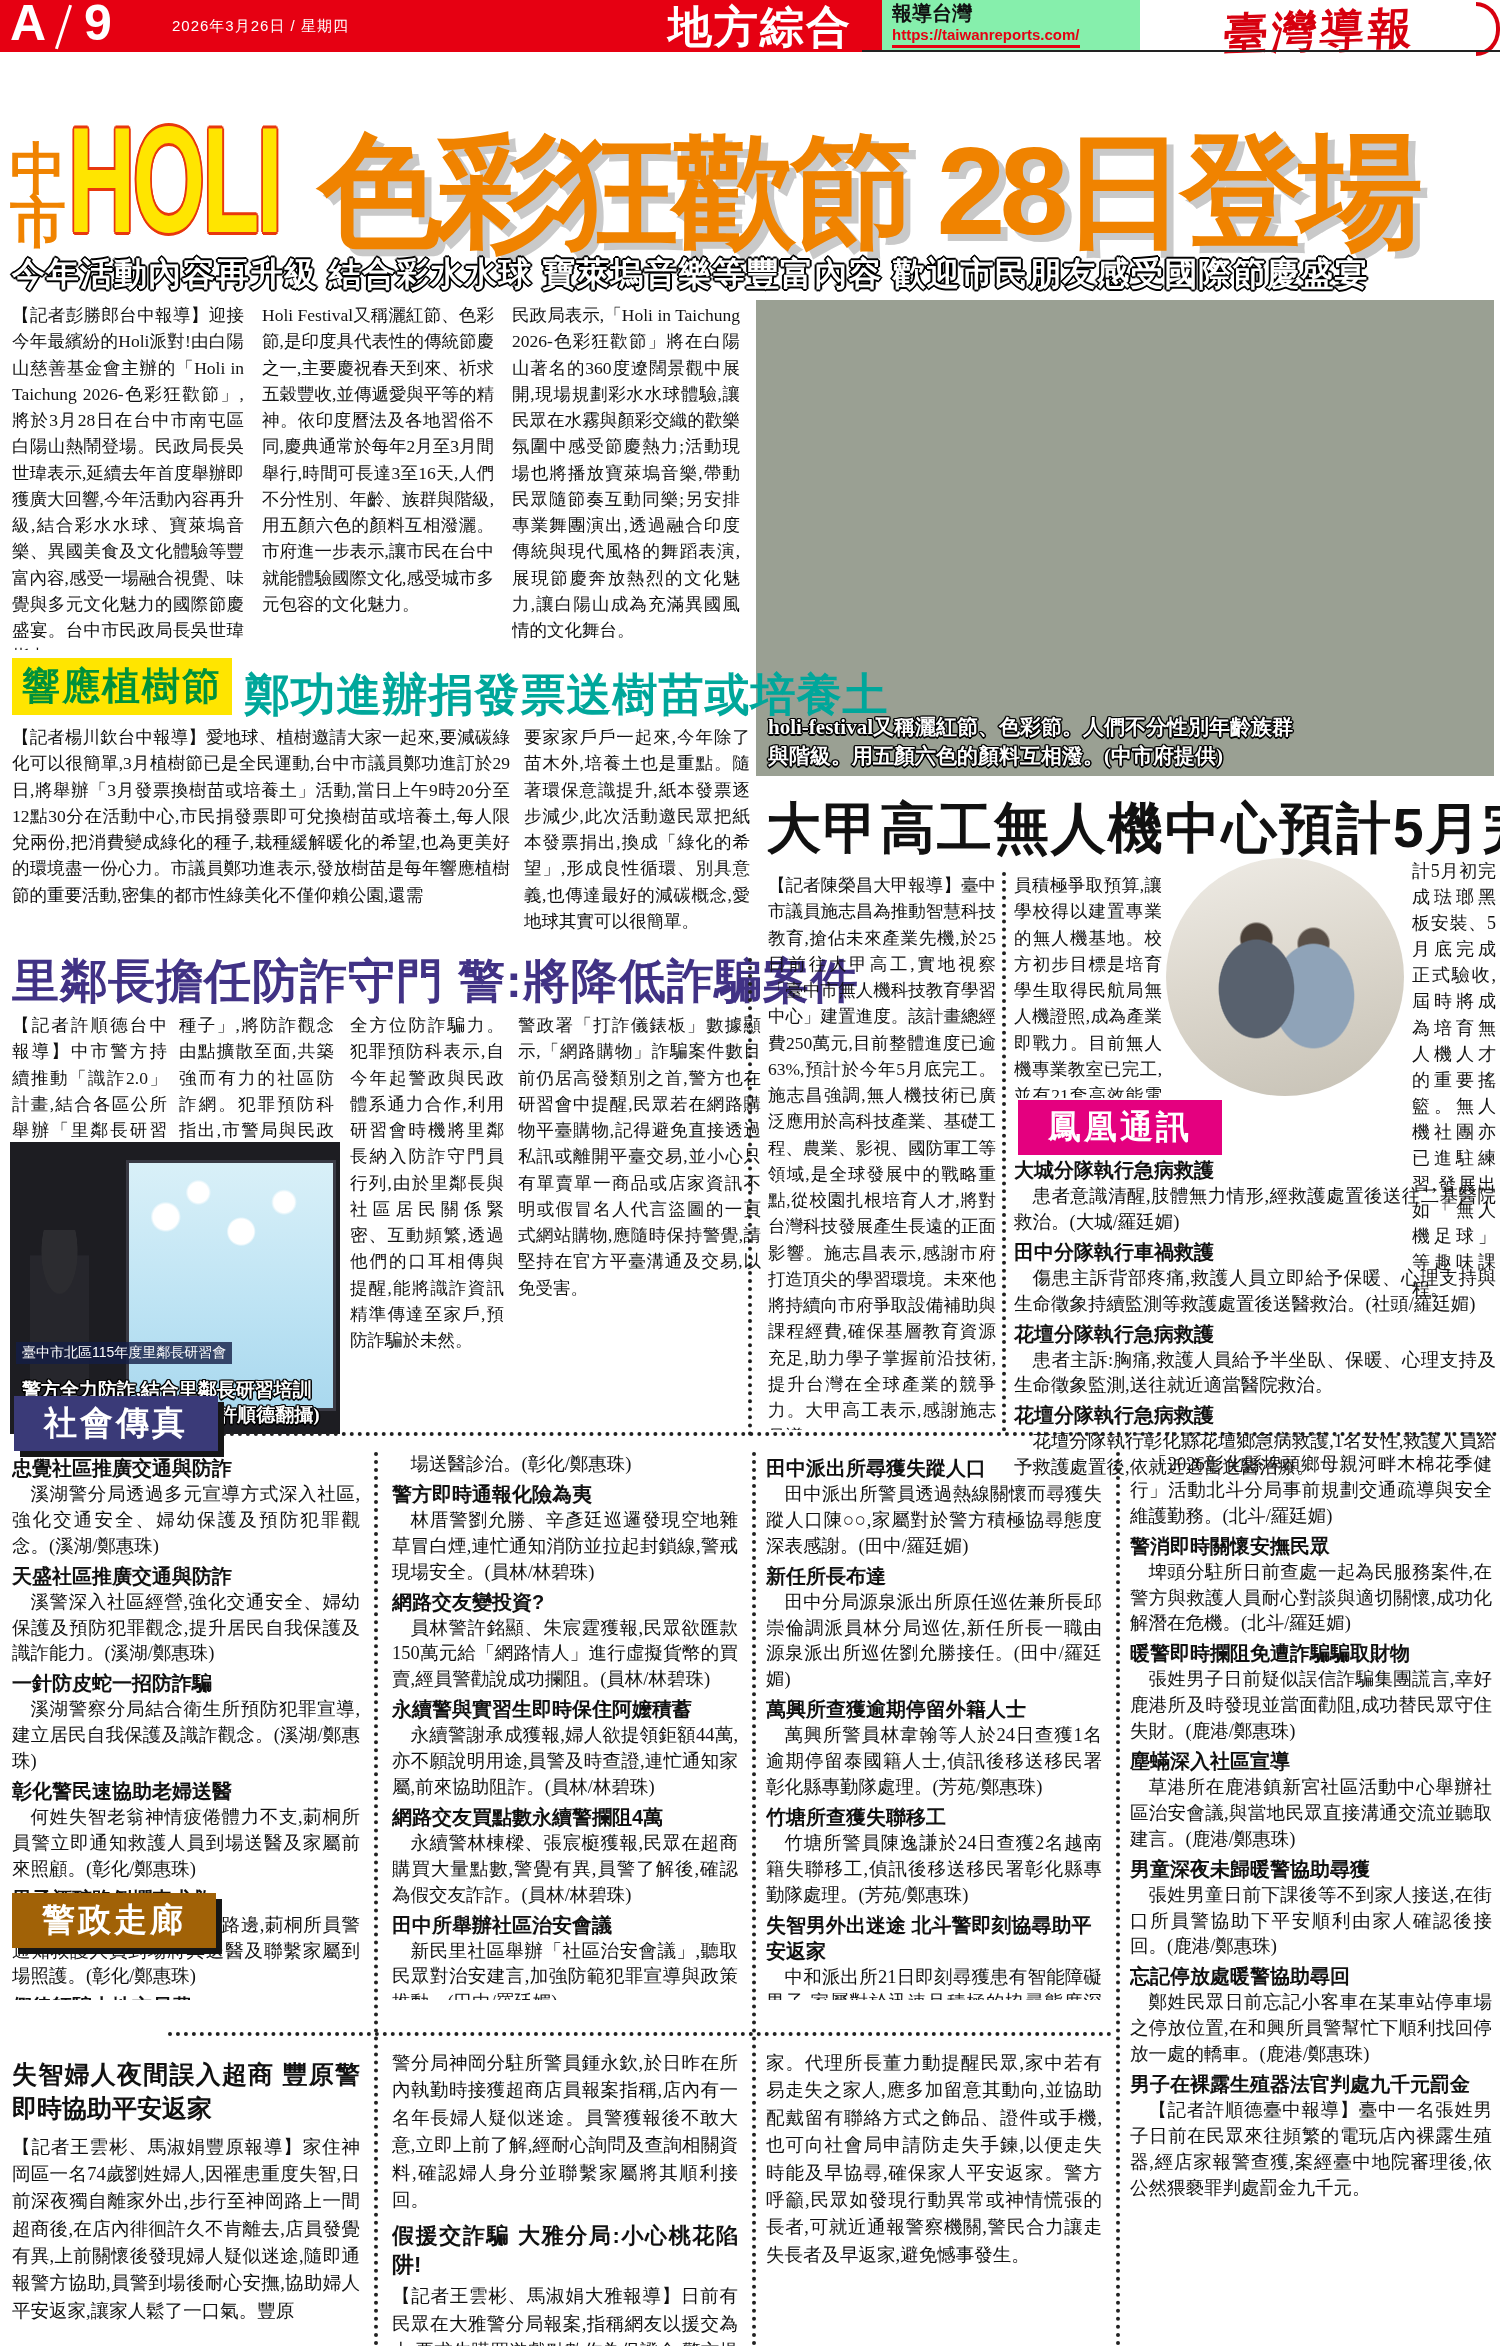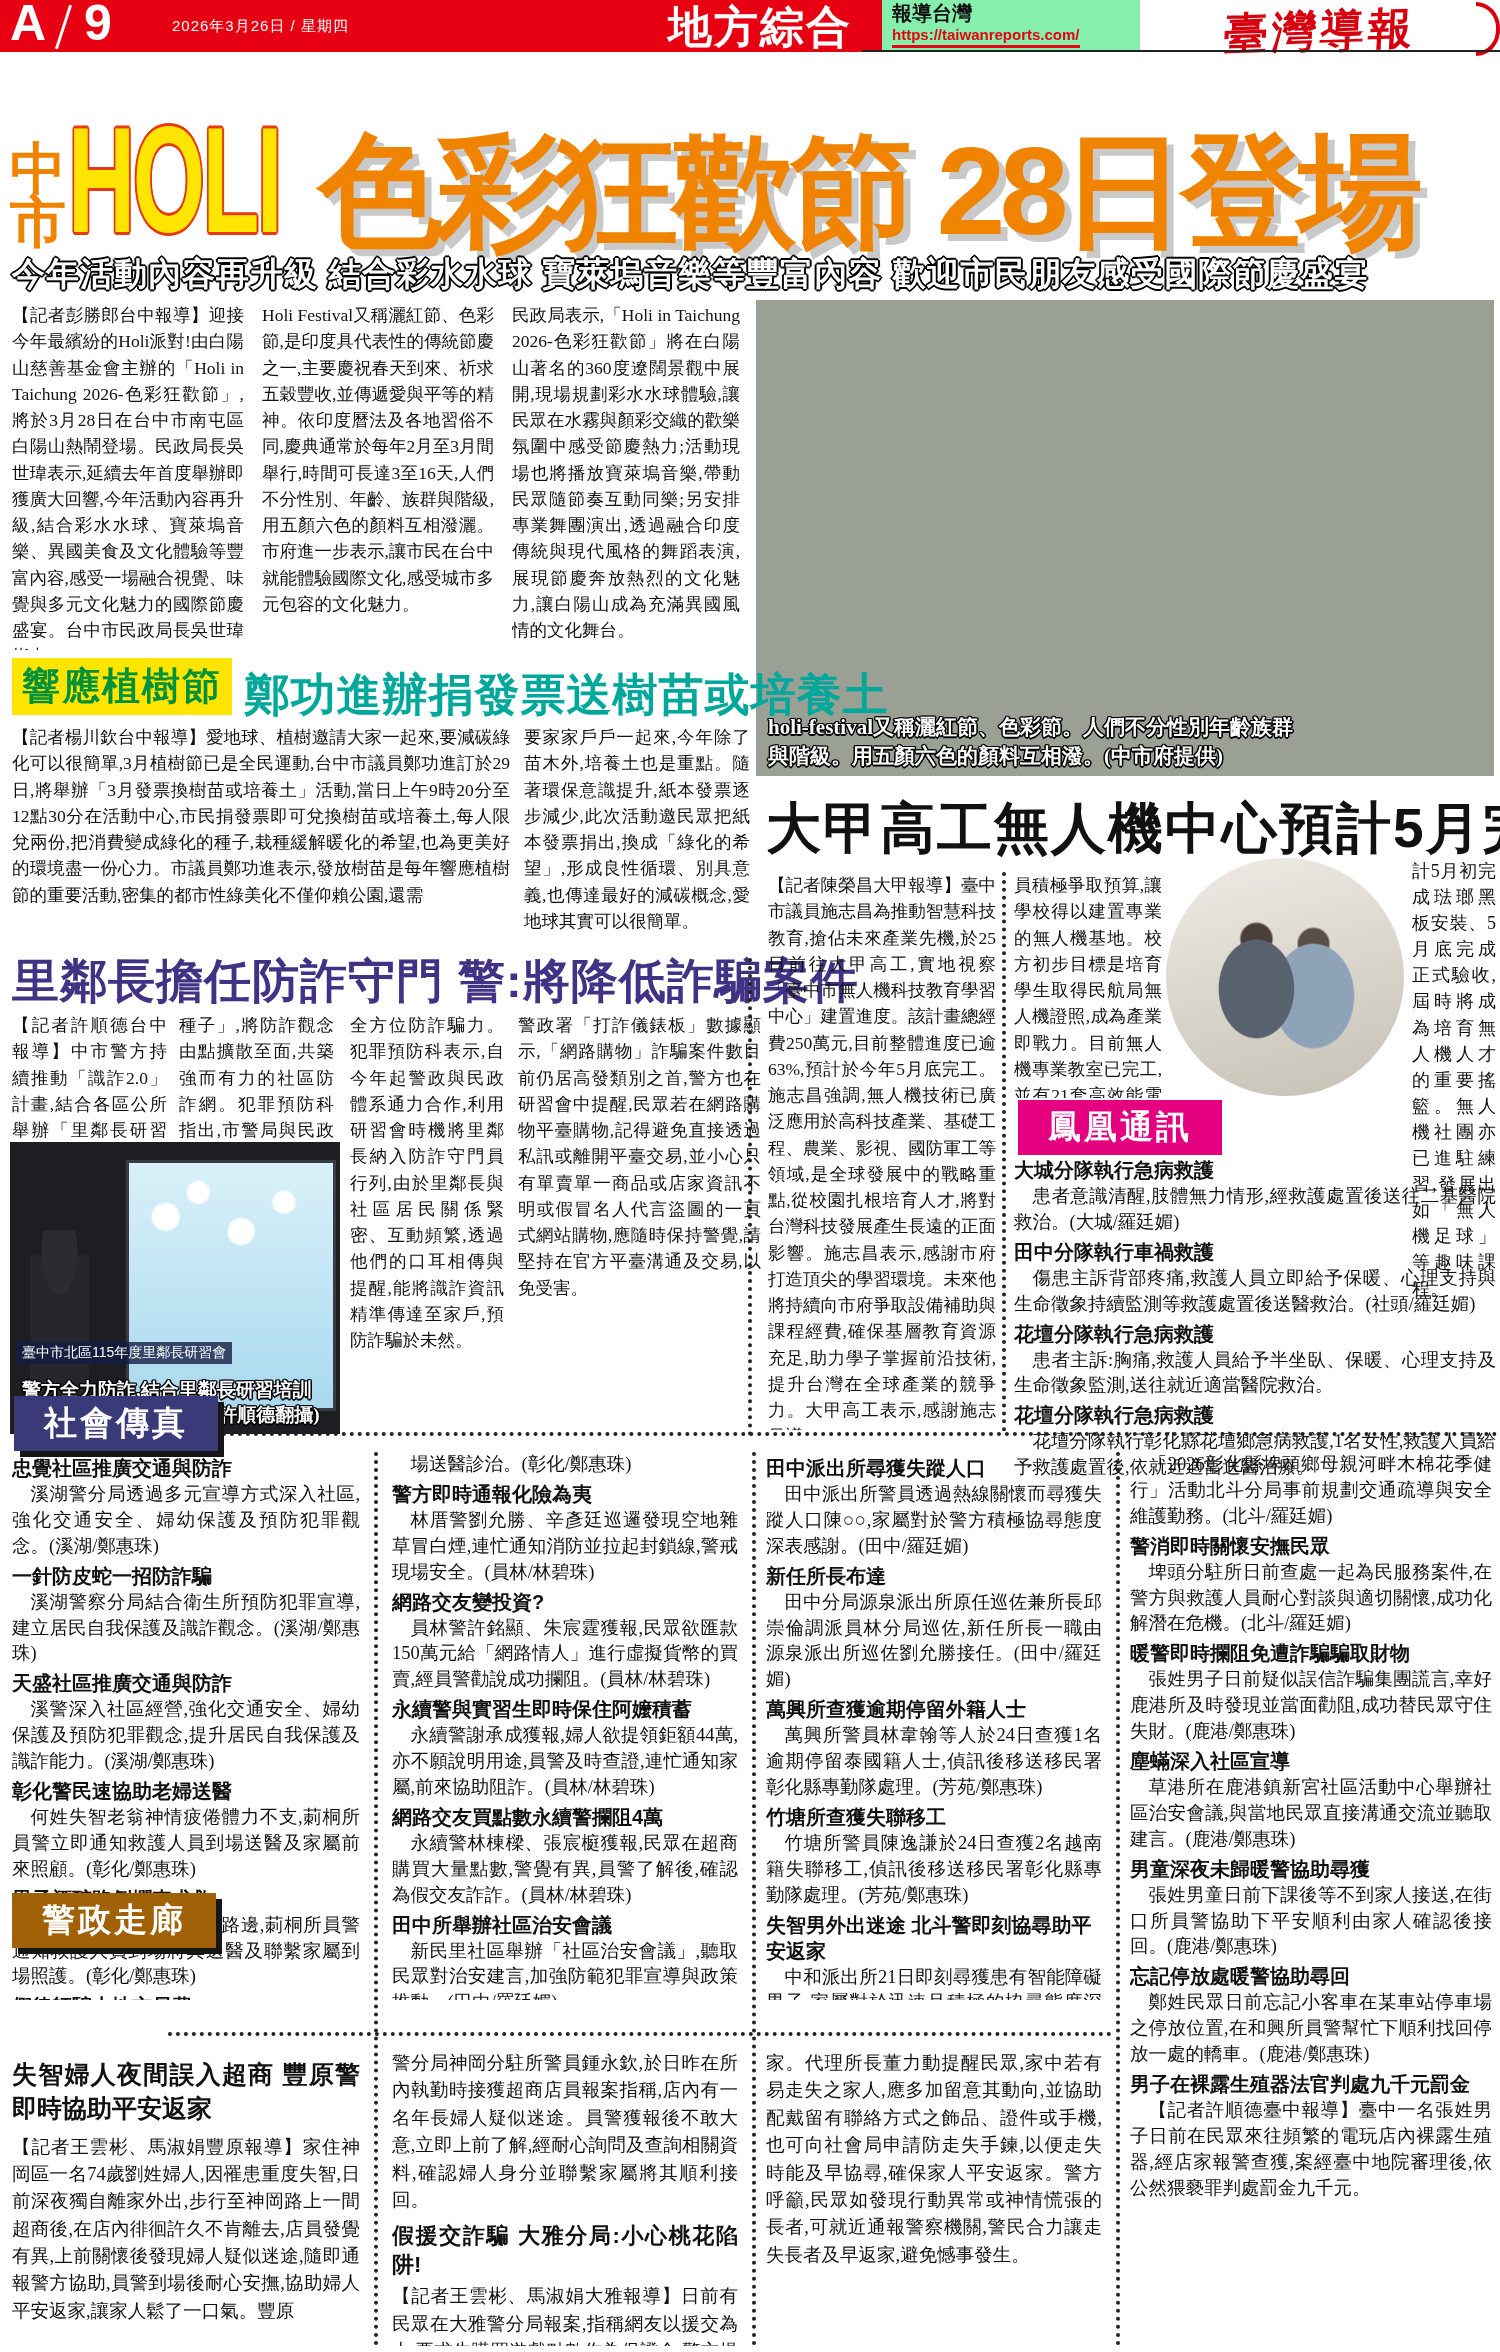--- a/index.html
+++ b/index.html
@@ -265,27 +265,27 @@
 
   <div class="abs" id="society-label">社會傳真</div>
   <div class="abs briefcol" id="soc-c1">
 
       <div class="brief">
         <div class="bt">忠覺社區推廣交通與防詐</div>
         <div class="bb">溪湖警分局透過多元宣導方式深入社區,強化交通安全、婦幼保護及預防犯罪觀念。(溪湖/鄭惠珠)</div>
       </div>
 
       <div class="brief">
+        <div class="bt">天盛社區推廣交通與防詐</div>
+        <div class="bb">溪警深入社區經營,強化交通安全、婦幼保護及預防犯罪觀念,提升居民自我保護及識詐能力。(溪湖/鄭惠珠)</div>
+      </div>
+
+      <div class="brief">
         <div class="bt">一針防皮蛇一招防詐騙</div>
         <div class="bb">溪湖警察分局結合衛生所預防犯罪宣導,建立居民自我保護及識詐觀念。(溪湖/鄭惠珠)</div>
-      </div>
-
-      <div class="brief">
-        <div class="bt">天盛社區推廣交通與防詐</div>
-        <div class="bb">溪警深入社區經營,強化交通安全、婦幼保護及預防犯罪觀念,提升居民自我保護及識詐能力。(溪湖/鄭惠珠)</div>
       </div>
 
       <div class="brief">
         <div class="bt">彰化警民速協助老婦送醫</div>
         <div class="bb">何姓失智老翁神情疲倦體力不支,莿桐所員警立即通知救護人員到場送醫及家屬前來照顧。(彰化/鄭惠珠)</div>
       </div>
 
       <div class="brief">
         <div class="bt">男子酒醉路倒攔車求救</div>
         <div class="bb">謝姓男子神情疲倦獨坐路邊,莿桐所員警通知救護人員到場將其送醫及聯繫家屬到場照護。(彰化/鄭惠珠)</div>

